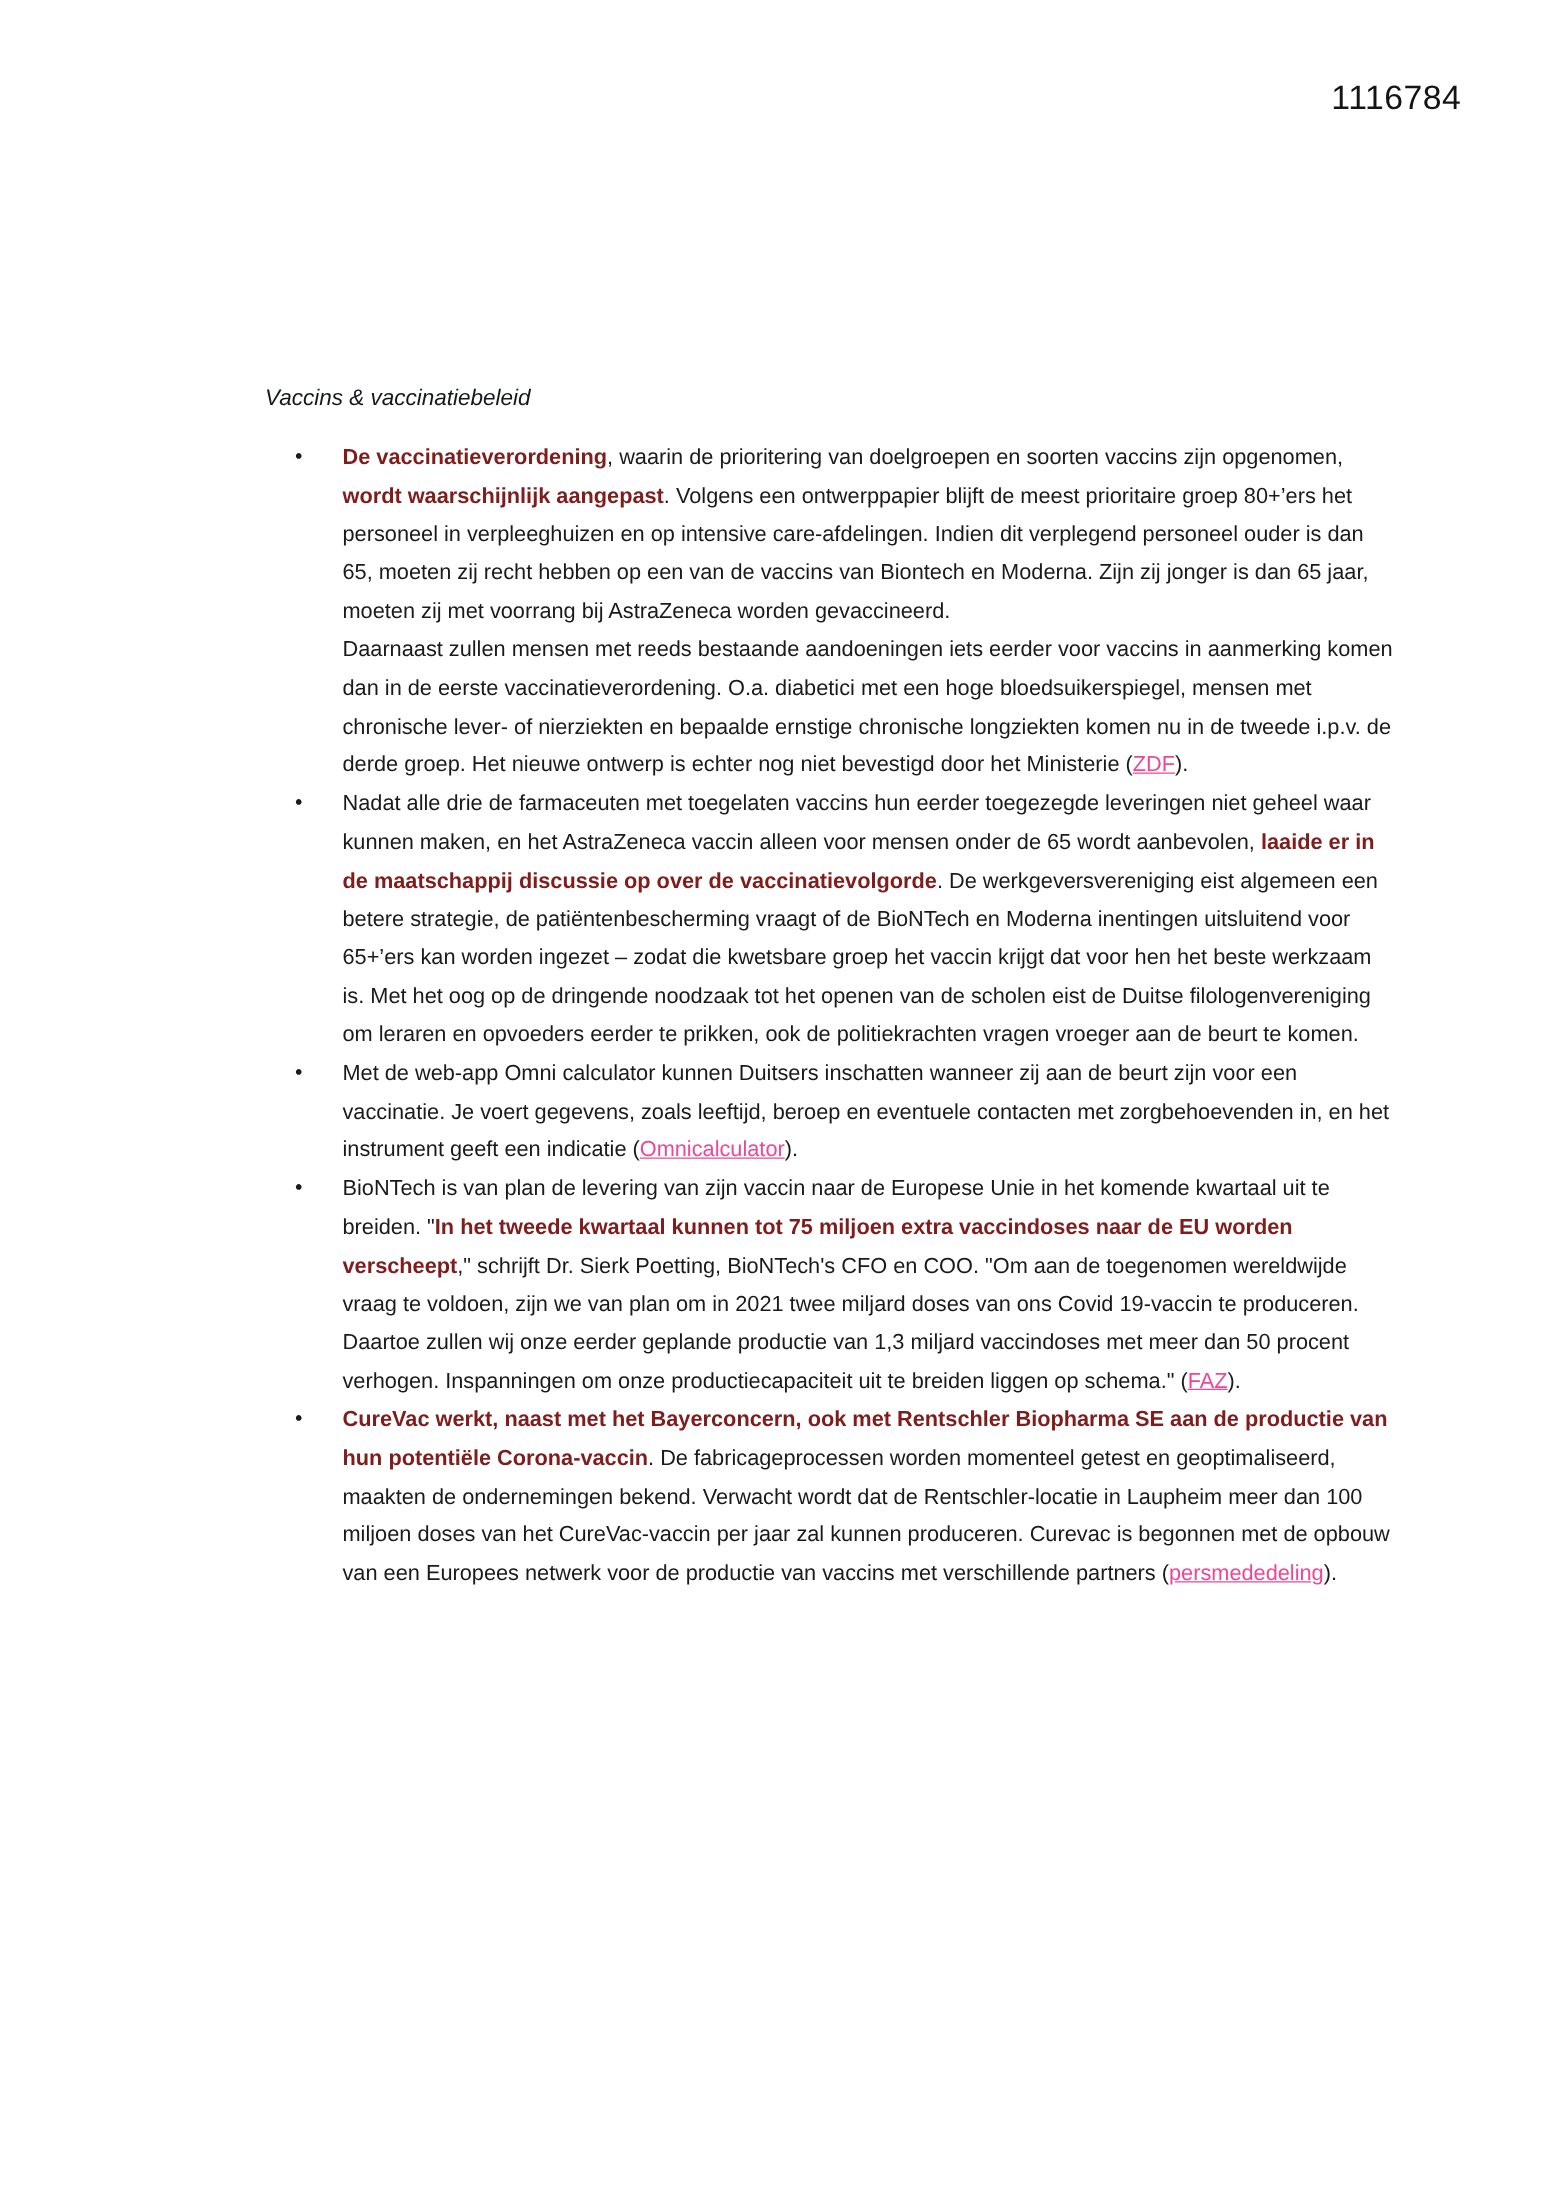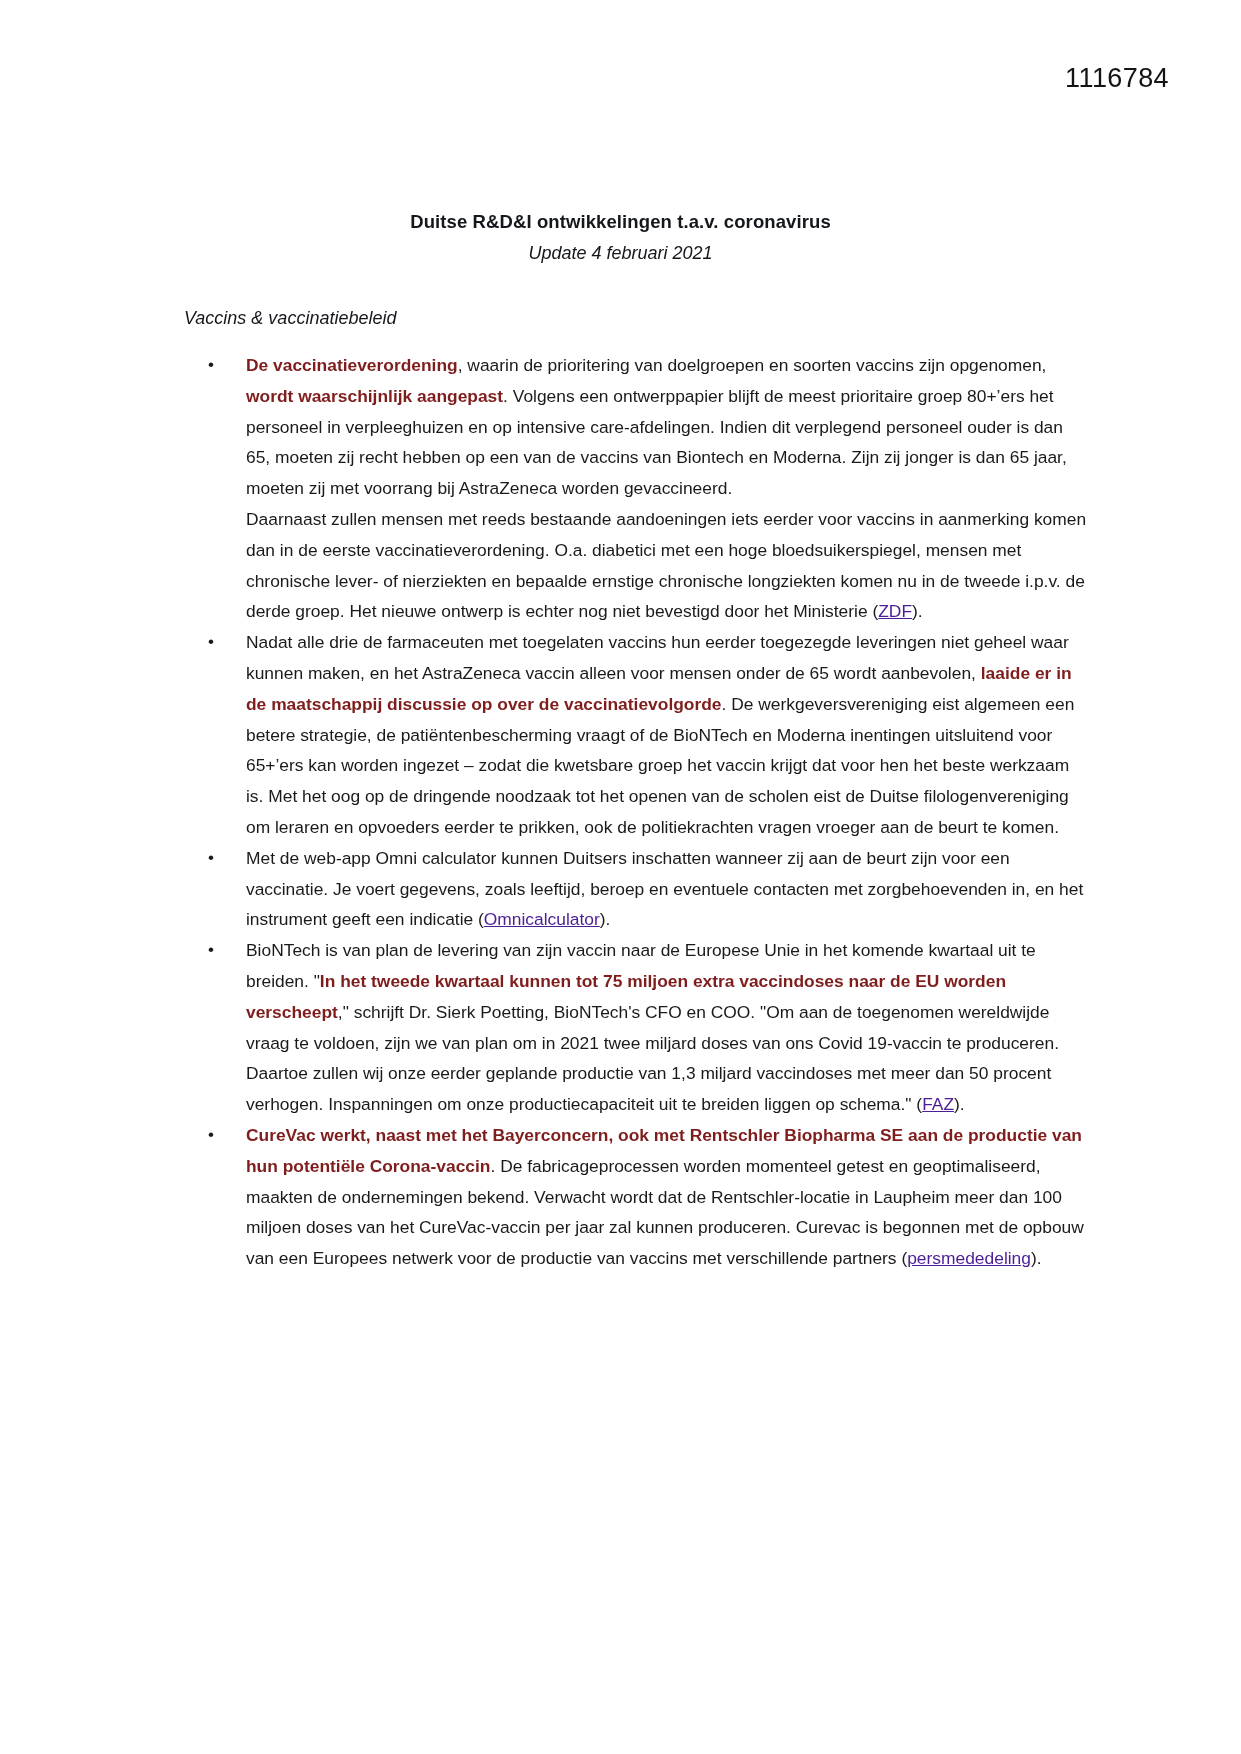--- a/index.html
+++ b/index.html
@@ -52,21 +52,21 @@
     font-size: 18px;
     font-style: italic;
     color: #14171c;
     line-height: 1.45;
     margin: 4px 0 0 0;
   }
   
   .body-area {
     position: absolute;
     top: 288px;
-    left: 184px;
+    left: 212px;
     width: 906px;
   }
   .section-heading {
     font-size: 18px;
     font-style: italic;
     color: #14171c;
     margin: 0 0 18px 0;
     line-height: 1.5;
   }
   ul.bullets {
@@ -94,36 +94,32 @@
   }
   .para {
     margin: 0;
     display: block;
   }
   b, strong {
     font-weight: bold;
     color: #7f1d1d;
   }
   a.doclink {
-    color: #4c1d95;
+    color: #ec4899;
     text-decoration: underline;
     cursor: pointer;
   }
 </style>
 </head>
 <body>
 
 <div class="page">
 
   <div class="folio">1116784</div>
 
-  <div class="title-block">
-    <div class="doc-title">Duitse R&amp;D&amp;I ontwikkelingen t.a.v. coronavirus</div>
-    <div class="doc-subtitle">Update 4 februari 2021</div>
-  </div>
 
   <div class="body-area">
 
     <div class="section-heading">Vaccins &amp; vaccinatiebeleid</div>
 
     <ul class="bullets" id="bullet-list">
         <li>
           <span class="para"><b>De vaccinatieverordening</b><span>, waarin de prioritering van doelgroepen en soorten vaccins zijn opgenomen, </span><b>wordt waarschijnlijk aangepast</b><span>. Volgens een ontwerppapier blijft de meest prioritaire groep 80+’ers het personeel in verpleeghuizen en op intensive care-afdelingen. Indien dit verplegend personeel ouder is dan 65, moeten zij recht hebben op een van de vaccins van Biontech en Moderna. Zijn zij jonger is dan 65 jaar, moeten zij met voorrang bij AstraZeneca worden gevaccineerd.</span></span>
           <span class="para"><span>Daarnaast zullen mensen met reeds bestaande aandoeningen iets eerder voor vaccins in aanmerking komen dan in de eerste vaccinatieverordening. O.a. diabetici met een hoge bloedsuikerspiegel, mensen met chronische lever- of nierziekten en bepaalde ernstige chronische longziekten komen nu in de tweede i.p.v. de derde groep. Het nieuwe ontwerp is echter nog niet bevestigd door het Ministerie (</span><a class="doclink" href="#">ZDF</a><span>).</span></span>
         </li>

